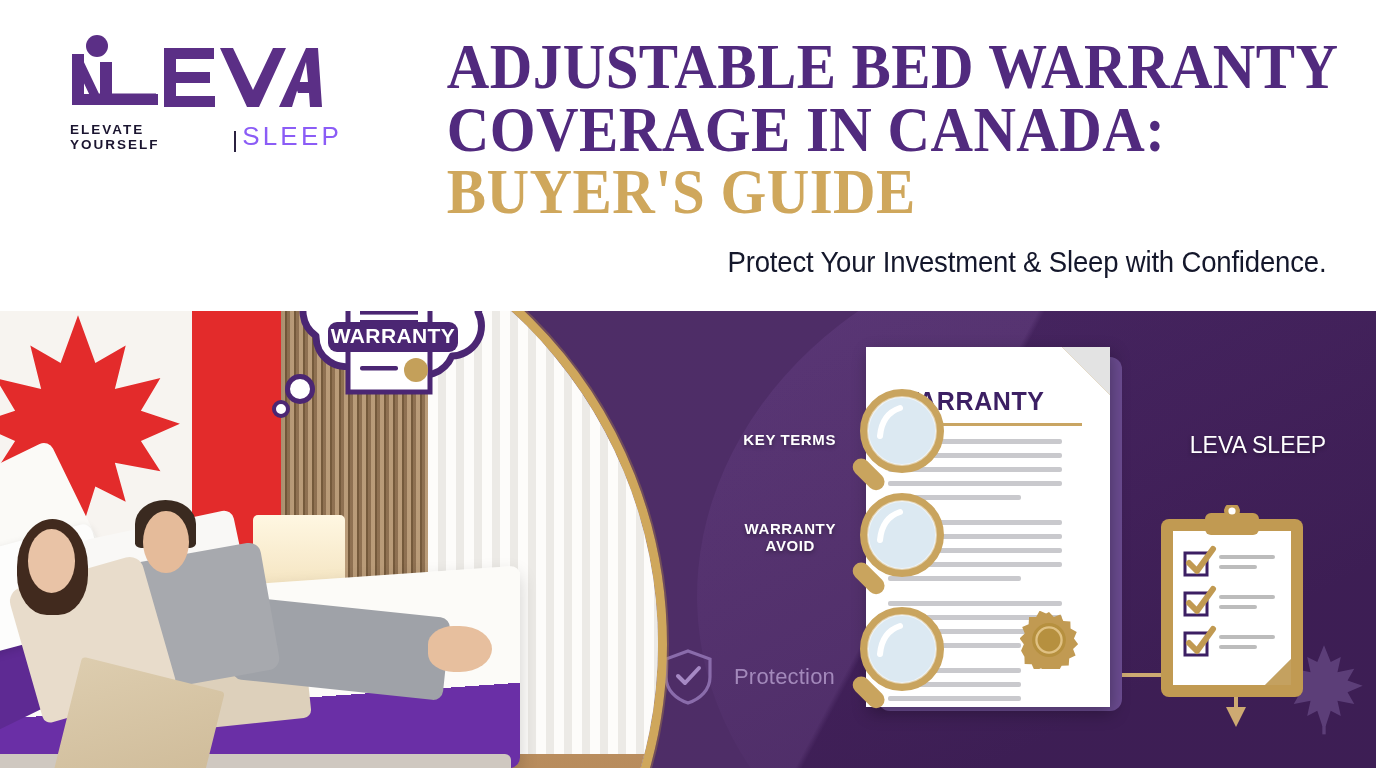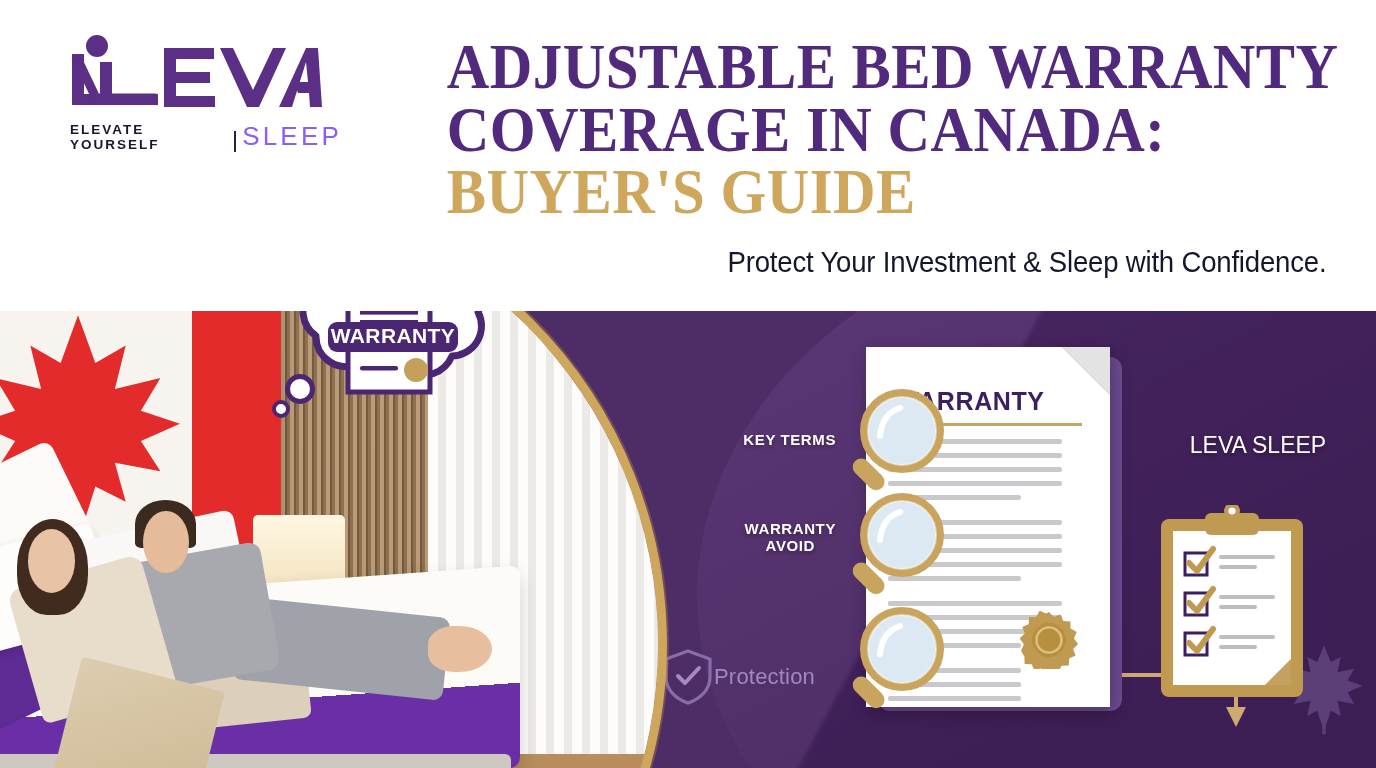--- a/index.html
+++ b/index.html
@@ -100,21 +100,21 @@
   .lamp-b-stem  { position:absolute; left:59.3%; top:46%; width:5px; height:8%; background:#caa368; }
 
   
   .bubble { position:absolute; left:284px; top:232px; width:210px; height:170px; z-index:22; }
   .b-dot1 { position:absolute; left:285px; top:374px; width:30px; height:30px; border-radius:50%;
             background:#fff; border:5px solid #4b2673; z-index:22; }
   .b-dot2 { position:absolute; left:272px; top:400px; width:18px; height:18px; border-radius:50%;
             background:#fff; border:4px solid #4b2673; z-index:22; }
 
   
-  .ghost { position:absolute; display:flex; align-items:center; gap:0; z-index:12; }
+  .ghost { position:absolute; display:flex; align-items:center; gap:20px; z-index:12; }
   .ghost .glabel { color:#a389bb; font-size:22px; letter-spacing:.2px; }
   .ghost-protection { left:662px; top:337px; }
 
   .step { position:absolute; color:#ffffff; font-weight:700; font-size:15px; letter-spacing:.6px;
           text-align:center; line-height:1.12; z-index:14; text-shadow:0 2px 4px rgba(0,0,0,.35); }
   .step-1 { right:540px; top:432px; }
   .step-2 { right:540px; top:521px; }
   .step-3 { right:540px; top:625px; }
 
   .commit-title { position:absolute; left:1148px; top:432px; width:220px; color:#fff; font-weight:400;

